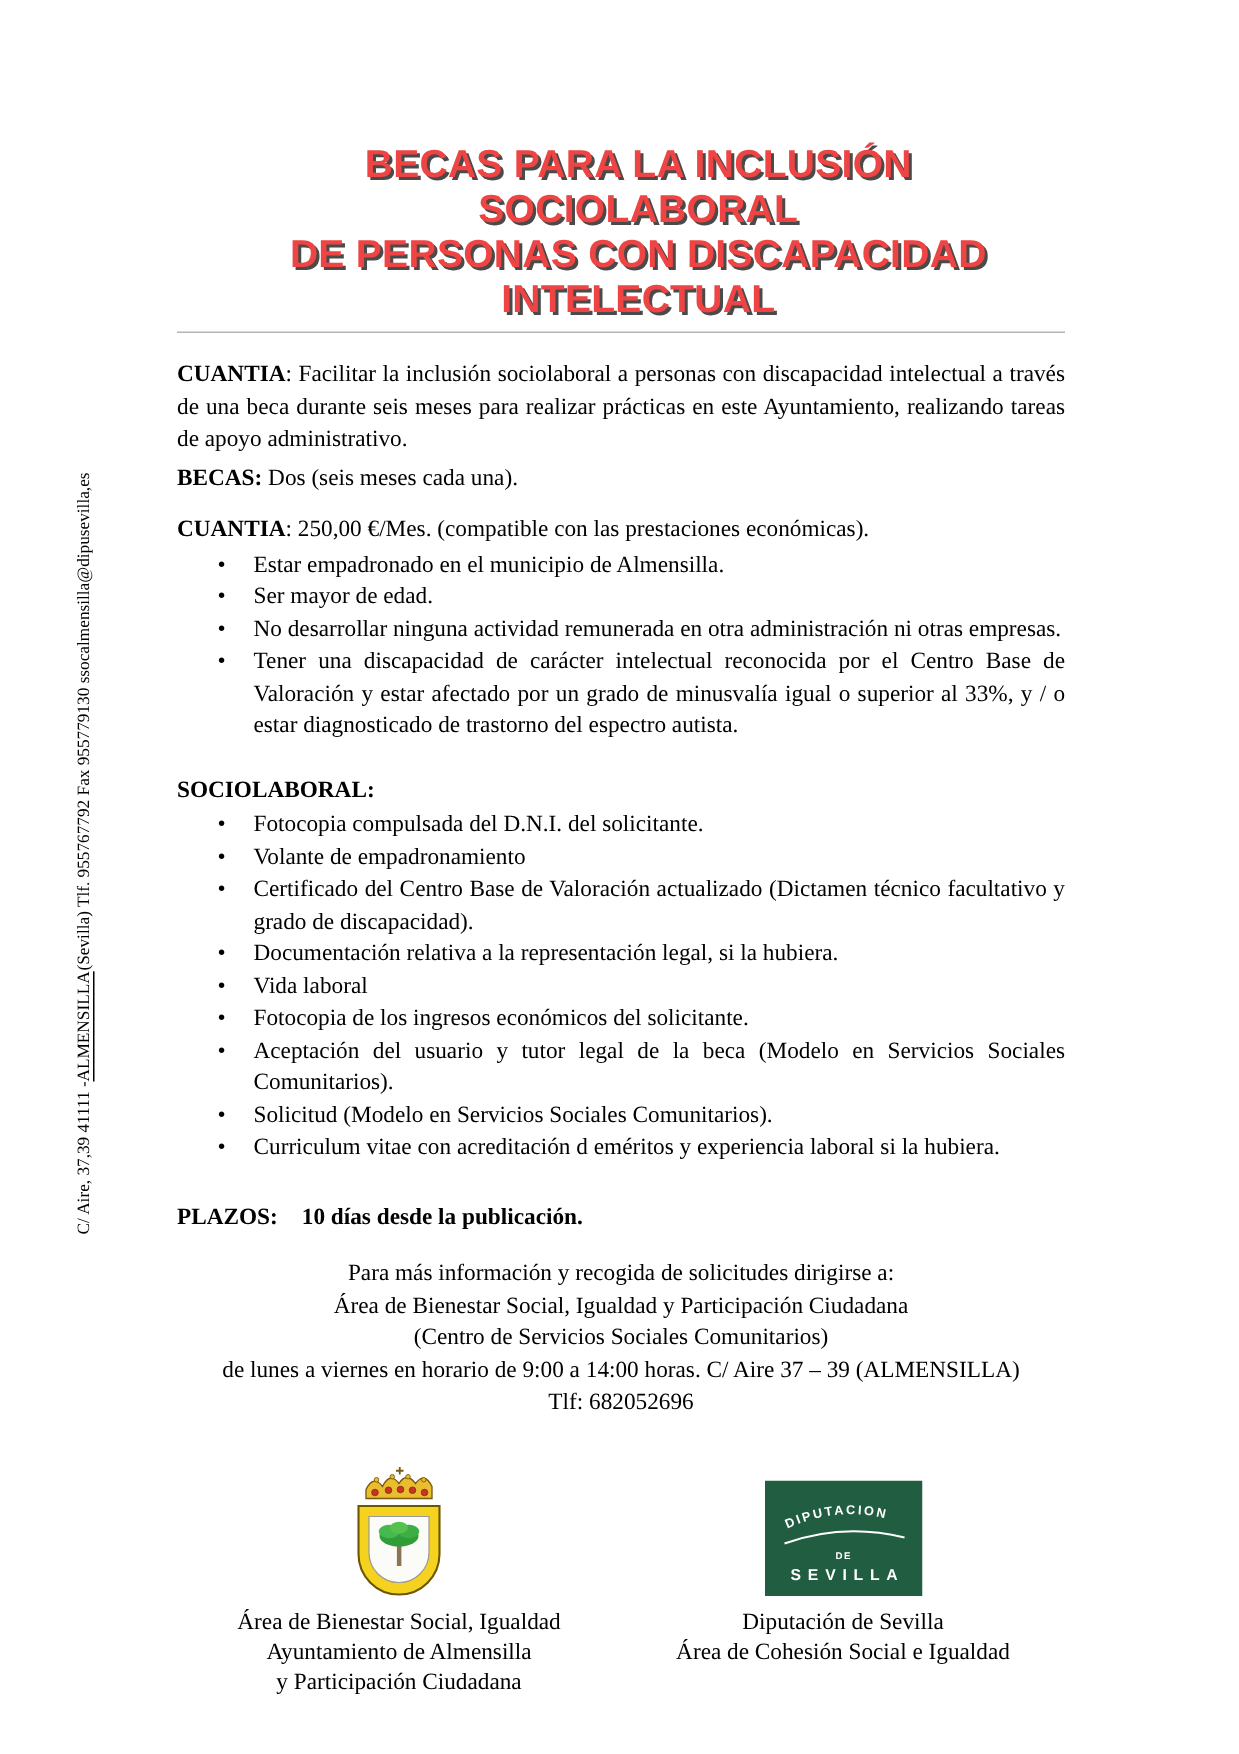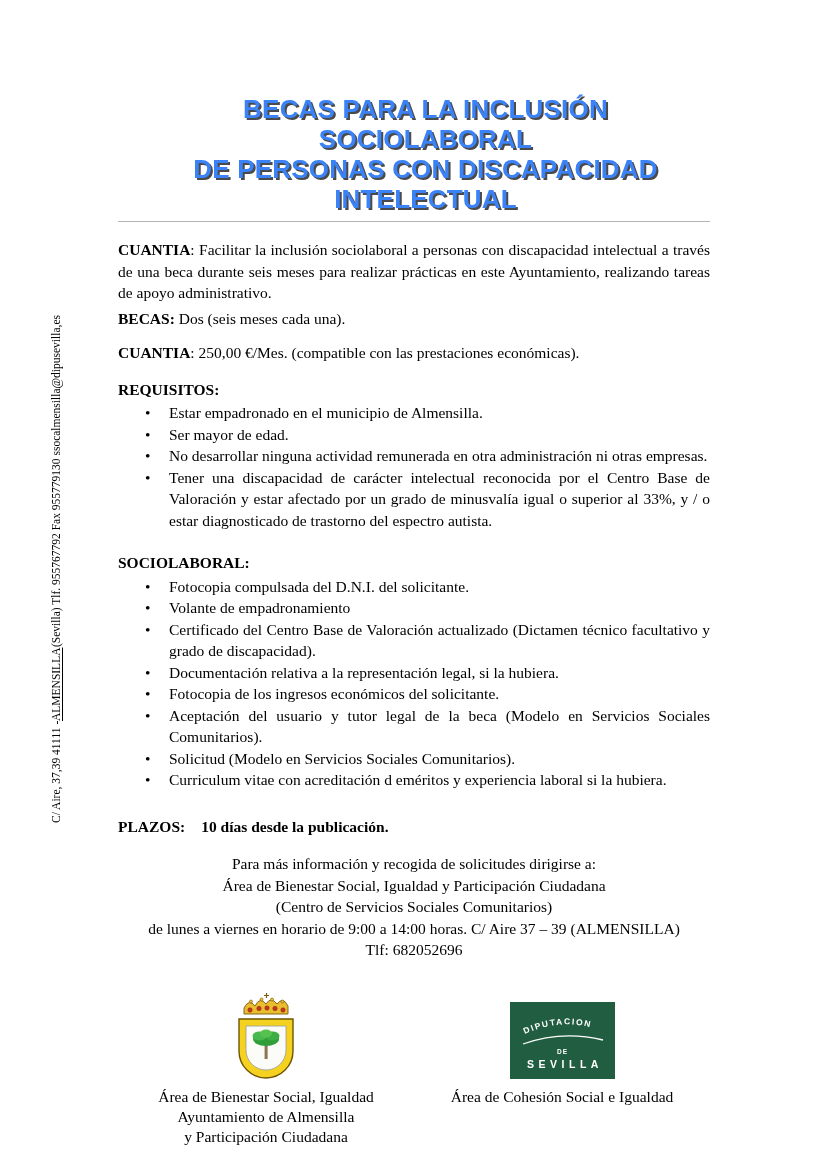--- a/index.html
+++ b/index.html
@@ -12,21 +12,21 @@
     position:absolute;left:50px;top:278px;height:582px;
     writing-mode:vertical-rl;transform:rotate(180deg);
     display:flex;align-items:center;justify-content:center;
     font-size:11.5px;white-space:nowrap;color:#000;
   }
   .side-note .u{text-decoration:underline;}
   .content{position:absolute;left:118px;top:0;width:592px;}
   .title{
     margin-top:94px;text-align:center;
     font-family:"Liberation Sans",sans-serif;font-weight:bold;
-    font-size:26px;line-height:30px;color:#3b82f6;
+    font-size:26px;line-height:30px;color:#ef4444;
     text-shadow:2px 2px 0 #4a4a4a;letter-spacing:0.2px;margin-left:23px;
   }
   .rule{border:none;border-top:1px solid #b5b5b5;margin:7px 0 0 0;}
   .para{margin:0;font-size:15.5px;line-height:21.5px;text-align:justify;}
   .objeto{margin-top:17px;}
   .becas{margin-top:4px;}
   .cuantia{margin-top:13px;}
   .sec-head{margin:0;font-weight:bold;font-size:15.5px;line-height:21.5px;}
   .sec-req{margin-top:15px;}
   .sec-doc{margin-top:21px;}
@@ -64,36 +64,36 @@
         <div>INTELECTUAL</div>
       </div>
     <hr class="rule">
 
     <p class="para objeto"><b>CUANTIA</b><span>: Facilitar la inclusión sociolaboral a personas con discapacidad intelectual a través de una beca durante seis meses para realizar prácticas en este Ayuntamiento, realizando tareas de apoyo administrativo.</span></p>
 
     <p class="para becas"><b>BECAS:</b><span> Dos (seis meses cada una).</span></p>
 
     <p class="para cuantia"><b>CUANTIA</b><span>: 250,00 €/Mes. (compatible con las prestaciones económicas).</span></p>
 
-    <p class="sec-head sec-req">REQUISITOS:</p>
     <ul class="bullets">
 
     <li>Estar empadronado en el municipio de Almensilla.</li>
         <li>Ser mayor de edad.</li>
         <li>No desarrollar ninguna actividad  remunerada en otra administración ni otras empresas.</li>
         <li>Tener una discapacidad de carácter intelectual reconocida por el Centro Base de Valoración y estar afectado por un grado de minusvalía igual o superior al 33%, y / o estar diagnosticado de trastorno del espectro autista.</li>
       </ul>
 
     <p class="sec-head sec-doc">SOCIOLABORAL:</p>
     <ul class="bullets">
 
     <li>Fotocopia compulsada del D.N.I. del solicitante.</li>
         <li>Volante de empadronamiento</li>
         <li>Certificado del Centro Base de Valoración actualizado (Dictamen técnico facultativo y grado de discapacidad).</li>
         <li>Documentación relativa a la representación legal, si la hubiera.</li>
+        <li>Vida laboral</li>
         <li>Fotocopia de los ingresos económicos del solicitante.</li>
         <li>Aceptación del usuario y tutor legal de la beca (Modelo en Servicios Sociales Comunitarios).</li>
         <li>Solicitud (Modelo en Servicios Sociales Comunitarios).</li>
         <li>Curriculum vitae con acreditación d eméritos y experiencia laboral si la hubiera.</li>
       </ul>
 
     <p class="para plazos"><b>PLAZOS:</b><b class="plazo-text">10 días desde la publicación.</b></p>
 
     <div class="contact">
 
@@ -150,19 +150,20 @@
             <text font-family="Liberation Sans, sans-serif" font-size="8.5" font-weight="bold" fill="#ffffff" letter-spacing="1.6">
               <textPath href="#dip-arc" startOffset="2">DIPUTACION</textPath>
             </text>
             <path d="M13,42 Q52,28 93,38" stroke="#ffffff" stroke-width="1.3" fill="none"></path>
             <text x="52.5" y="52" text-anchor="middle" font-family="Liberation Sans, sans-serif" font-size="6.5" font-weight="bold" fill="#ffffff" letter-spacing="1">DE</text>
             <text x="55" y="66" text-anchor="middle" font-family="Liberation Sans, sans-serif" font-size="10.5" font-weight="bold" fill="#ffffff" letter-spacing="4.5">SEVILLA</text>
           </svg>
         </div>
         <div class="caption">
 
+        <div>Diputación de Sevilla</div>
             <div>Área de Cohesión Social e Igualdad</div>
           </div>
       </div>
 
     </div>
   </div>
 </div>
 
 </body></html>

